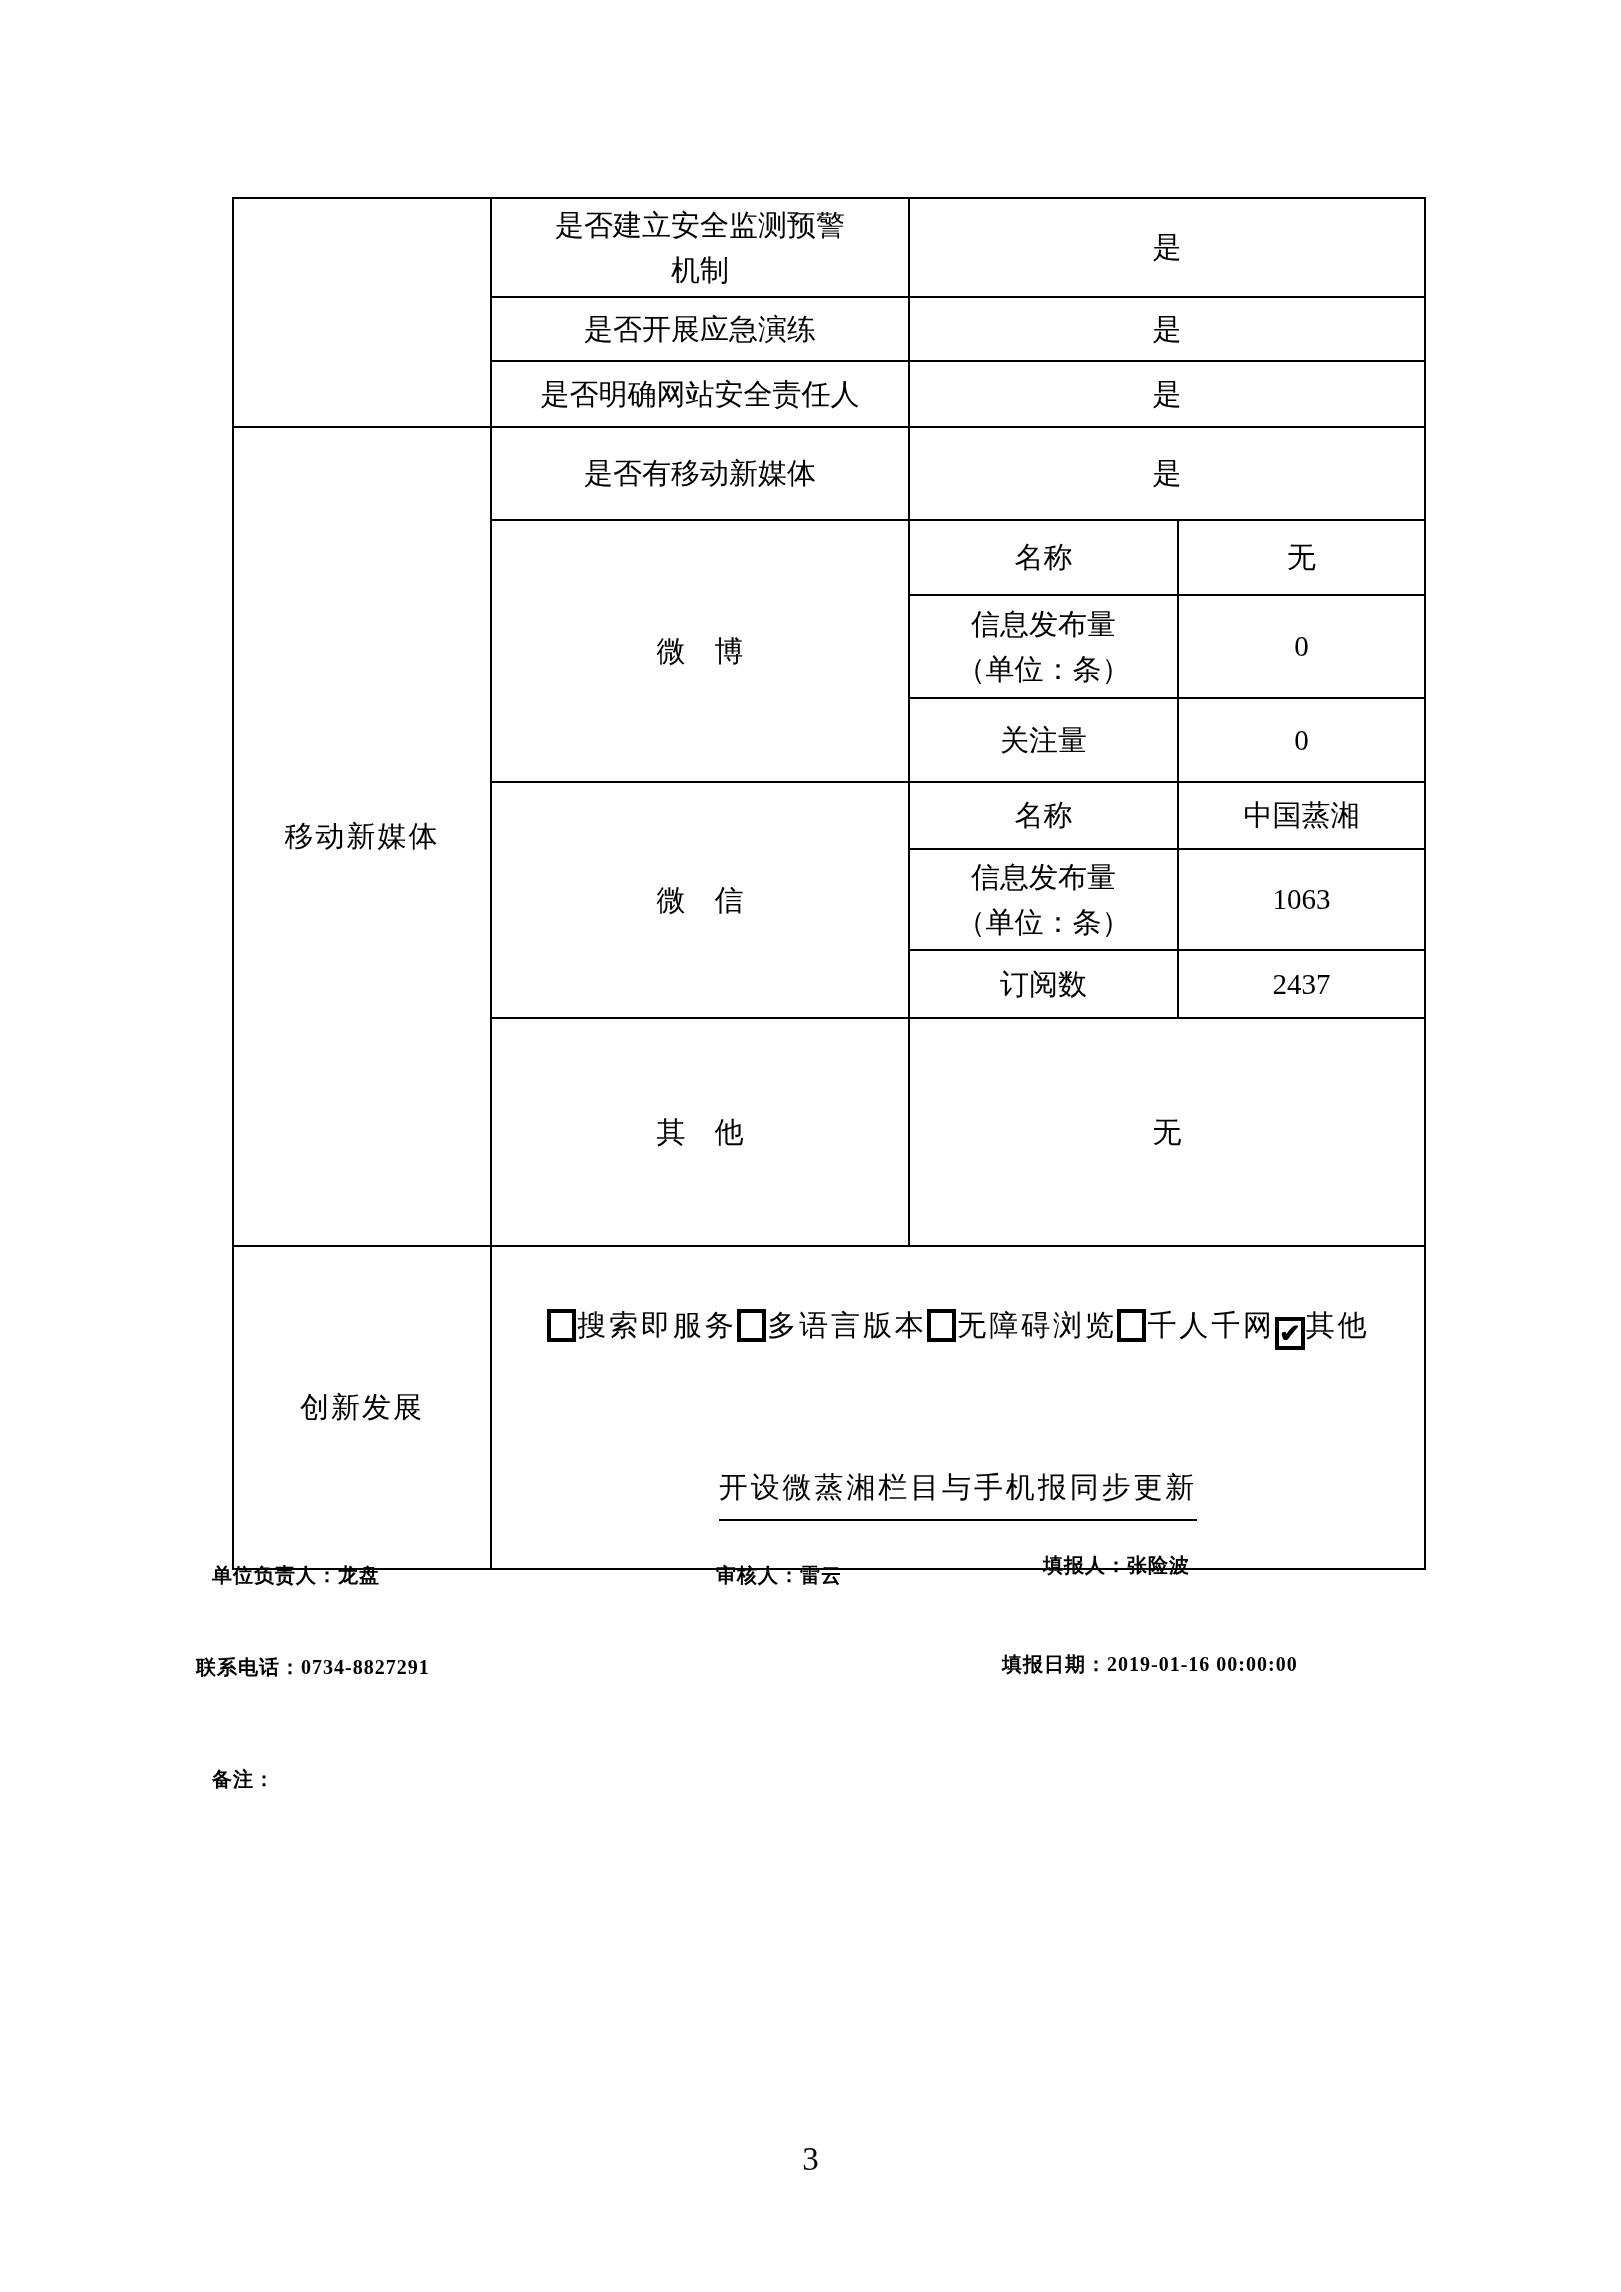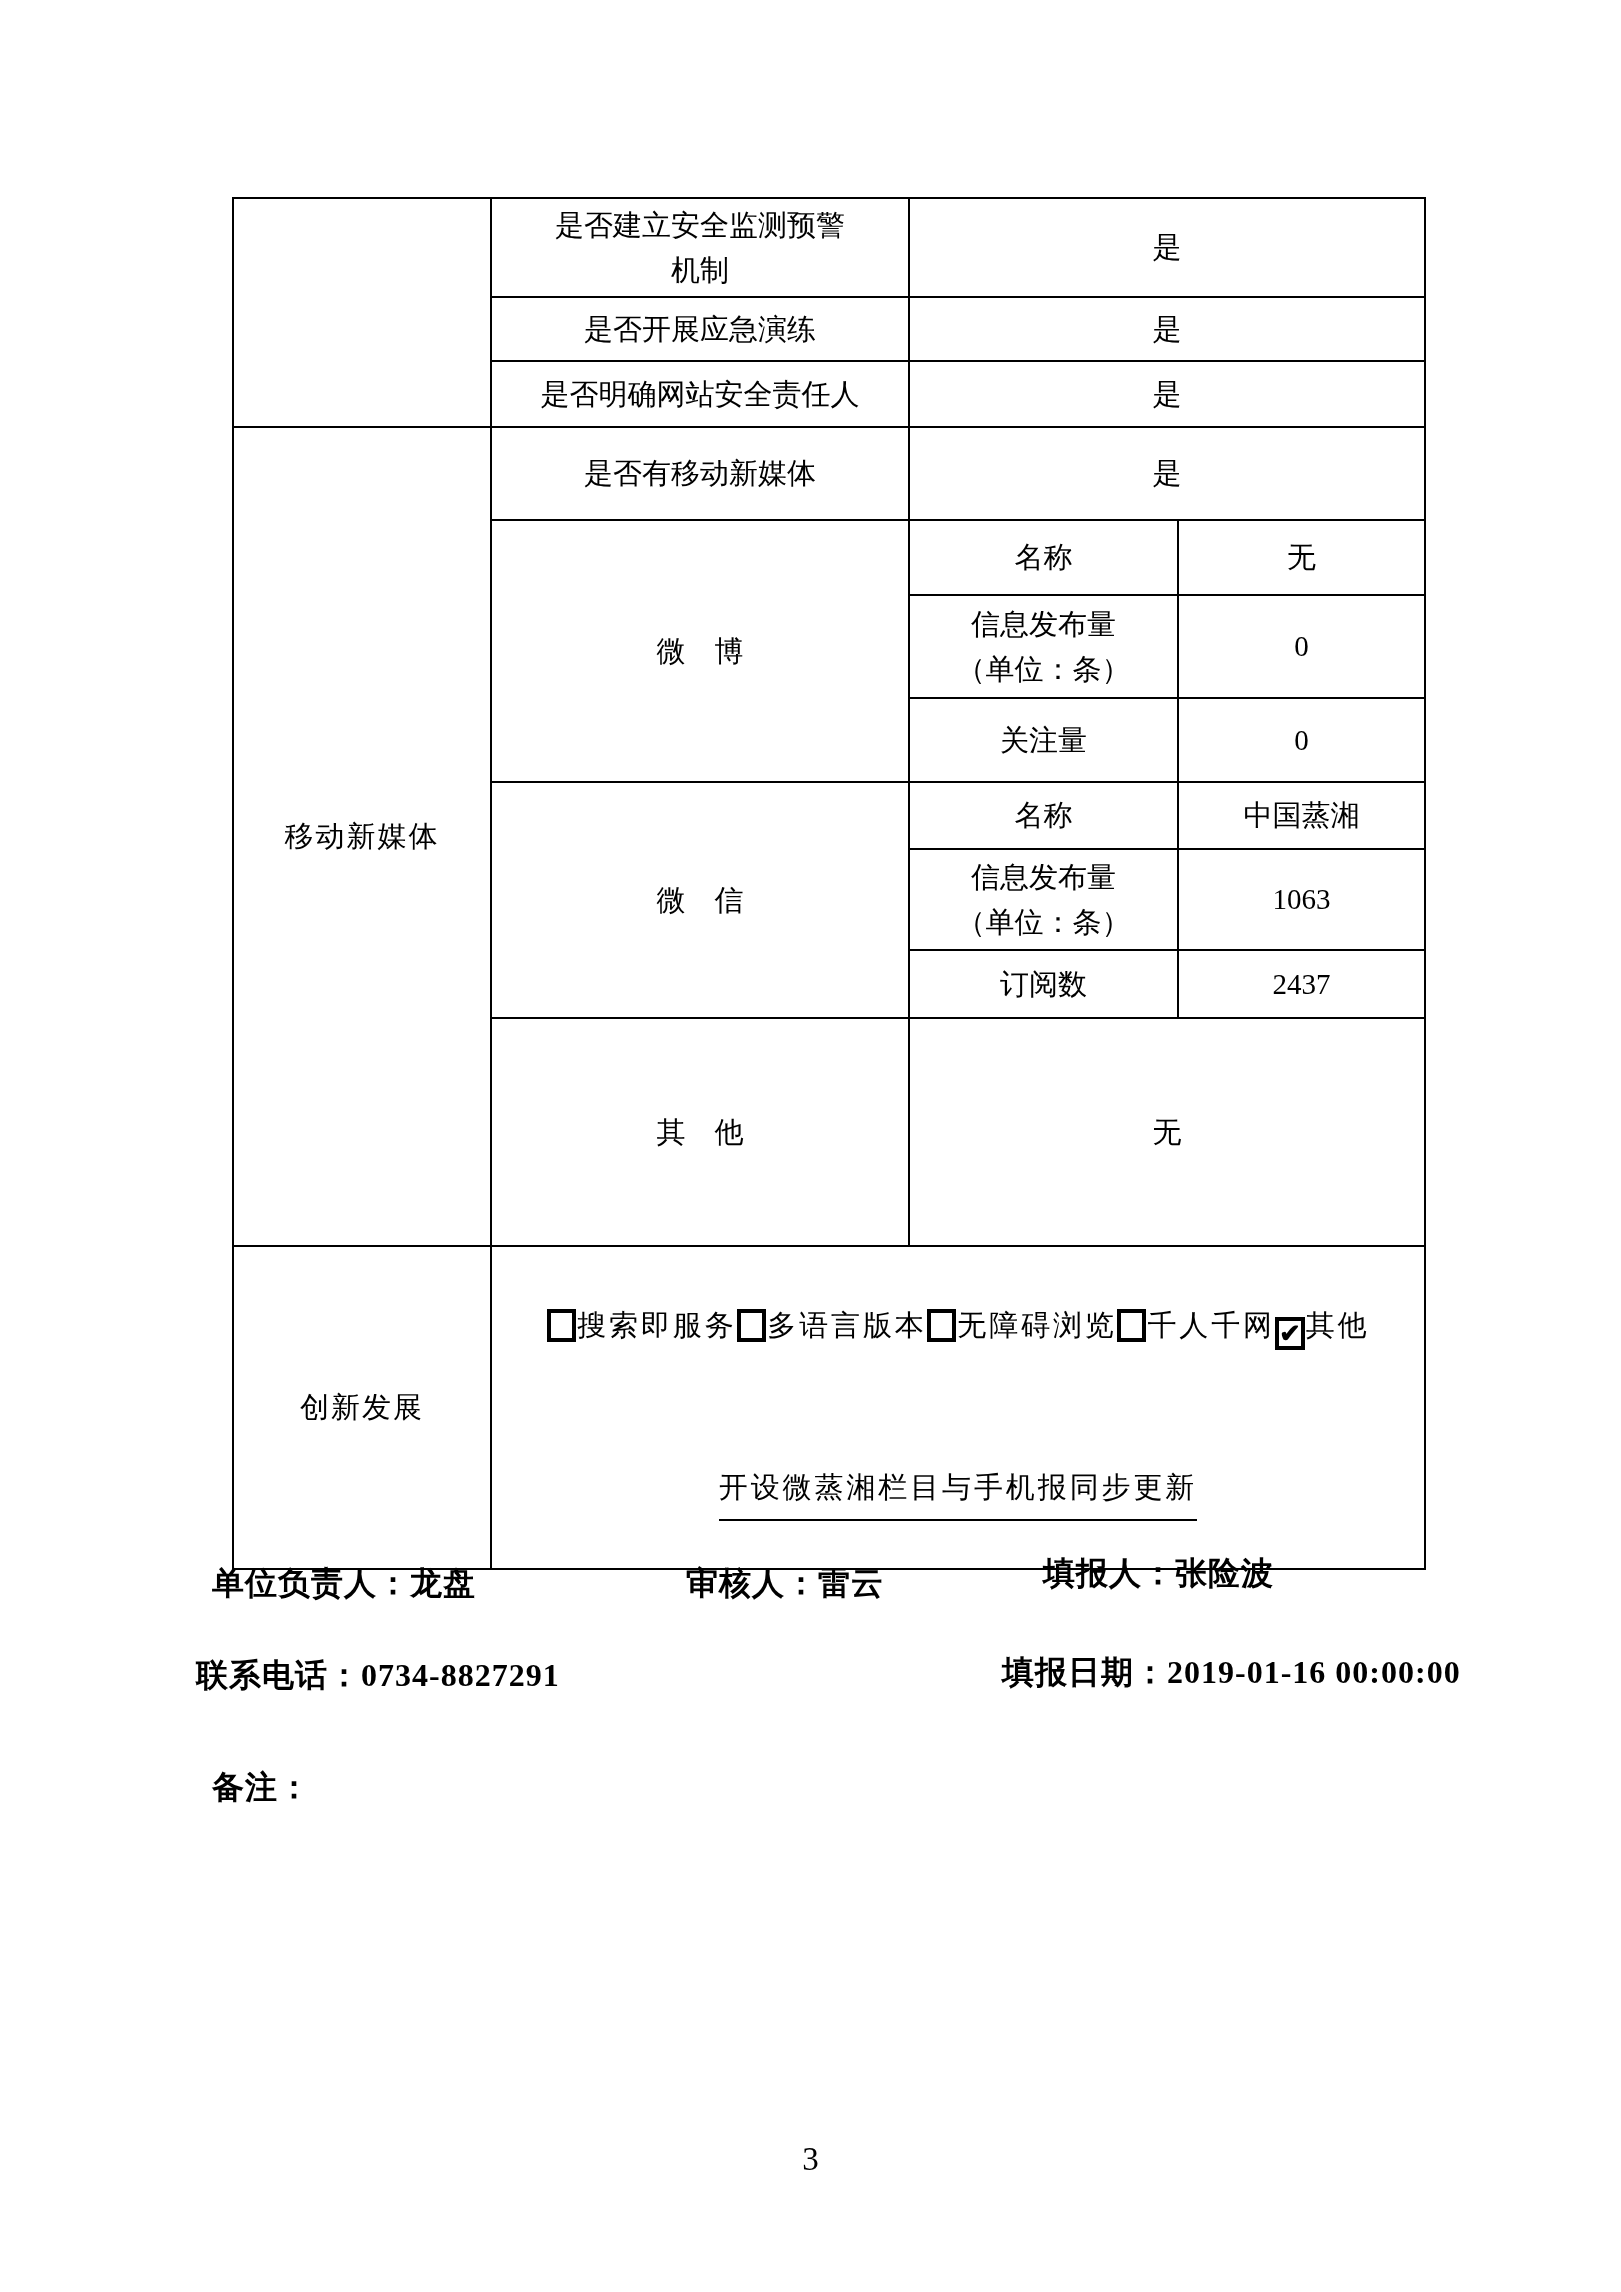--- a/index.html
+++ b/index.html
@@ -68,21 +68,21 @@
     letter-spacing: 2.9px;
     border-bottom: 2.9px solid #000;
     padding-bottom: 14px;
     line-height: 1.25;
   }
 
   
   .f-item {
     position: absolute;
     font-weight: bold;
-    font-size: 32px;
+    font-size: 20px;
     white-space: nowrap;
     letter-spacing: 1px;
   }
 
   .page-num {
     position: absolute;
     left: 0; top: 2141px;
     width: 1621px;
     text-align: center;
     font-size: 33px;
@@ -163,21 +163,21 @@
         </div>
         <div class="note-line">
           <span class="note">开设微蒸湘栏目与手机报同步更新</span>
         </div>
       </td>
     </tr>
   </tbody>
 </table>
 
 <div class="f-item" style="left:212px; top:1562px;"><span>单位负责人：</span><span>龙盘</span></div>
-<div class="f-item" style="left:686px; top:1562px;text-align:center;"><span>审核人：</span><span>雷云</span></div>
+<div class="f-item" style="left:716px; top:1562px;text-align:center;"><span>审核人：</span><span>雷云</span></div>
 <div class="f-item" style="left:1043px; top:1552px;"><span>填报人：</span><span>张险波</span></div>
 
 <div class="f-item" style="left:196px; top:1654px;"><span>联系电话：</span><span>0734-8827291</span></div>
 <div class="f-item" style="left:1002px; top:1651px;"><span>填报日期：</span><span>2019-01-16 00:00:00</span></div>
 
 <div class="f-item" style="left:212px; top:1766px;"><span>备注：</span></div>
 
 <div class="page-num">3</div>
 
 

